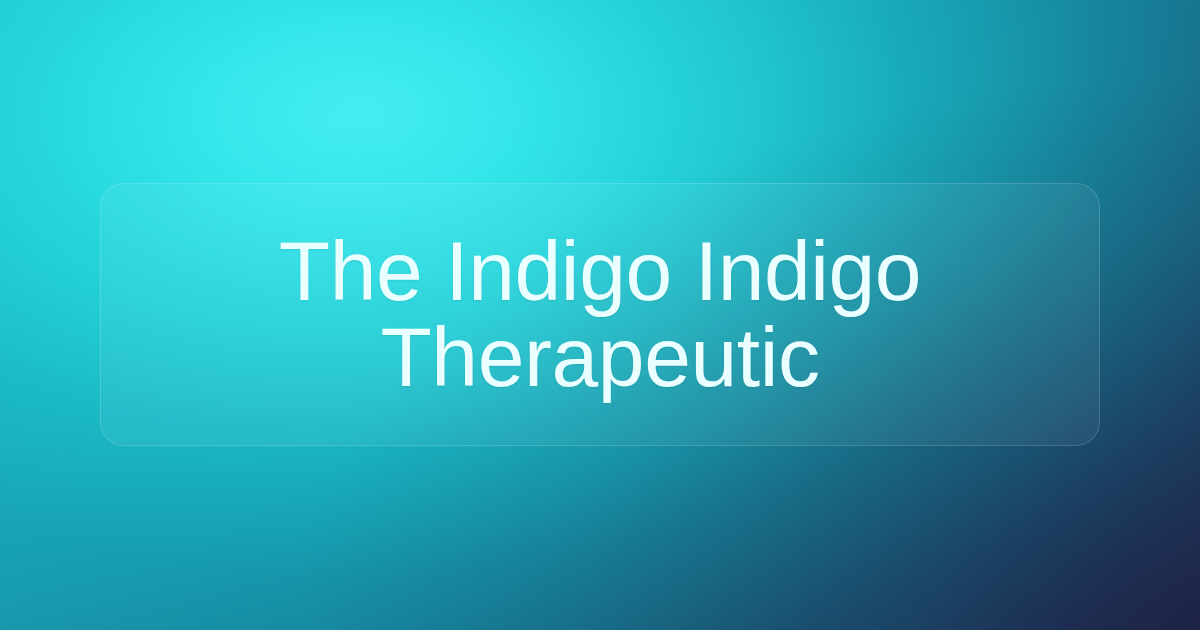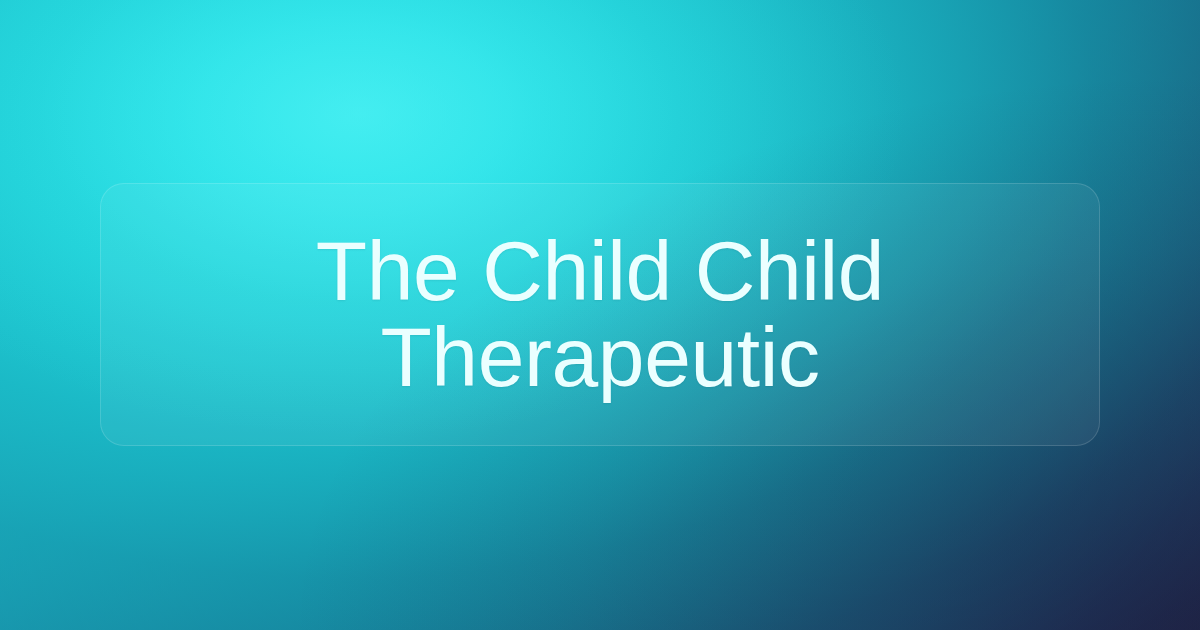--- a/index.html
+++ b/index.html
@@ -102,16 +102,16 @@
 </style>
 </head>
 <body>
 
 <div id="og-canvas">
 
   <div id="glow-overlay"></div>
   <div id="vignette-overlay"></div>
 
   <div id="title-card">
-    <h1 id="title-text">The Child Child Therapeutic</h1>
+    <h1 id="title-text">The Indigo Indigo Therapeutic</h1>
   </div>
 
 </div>
 
 </body></html>

